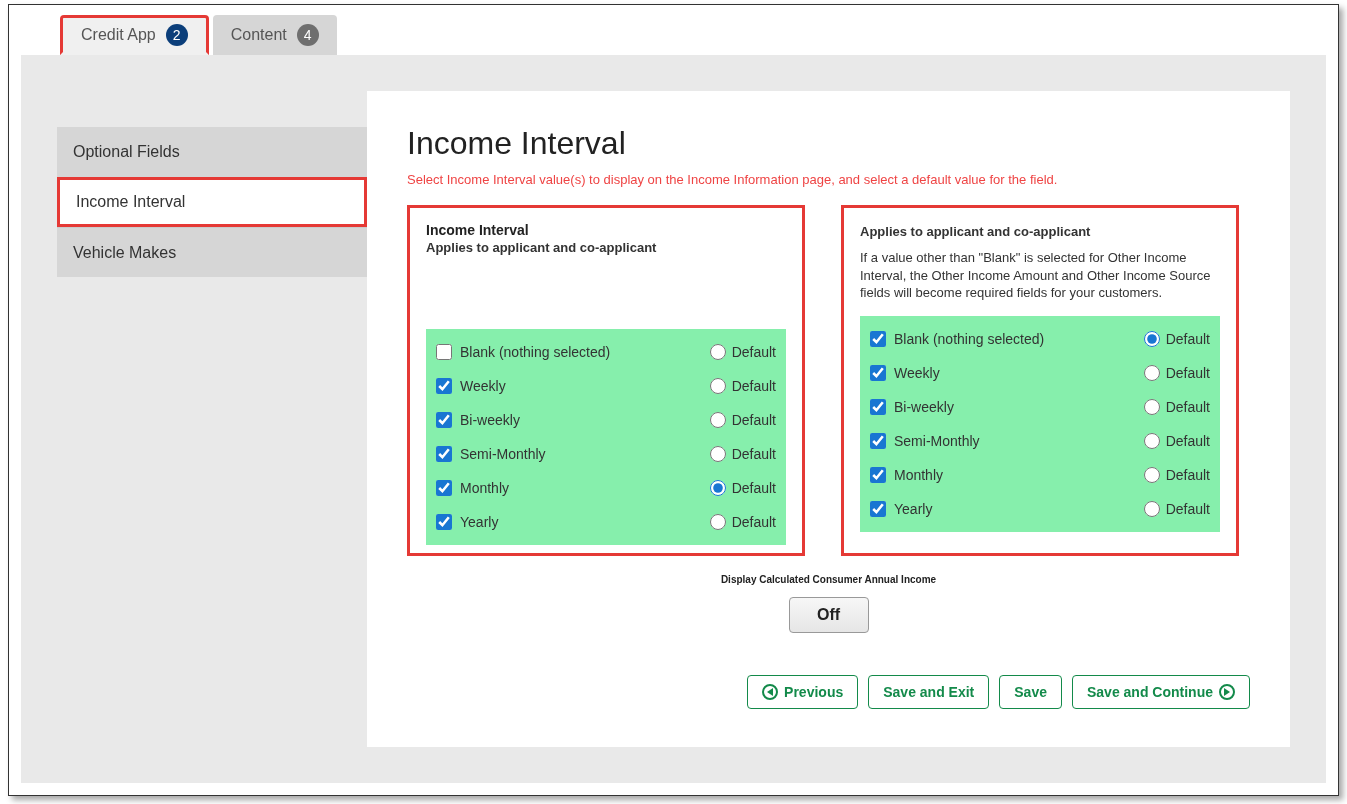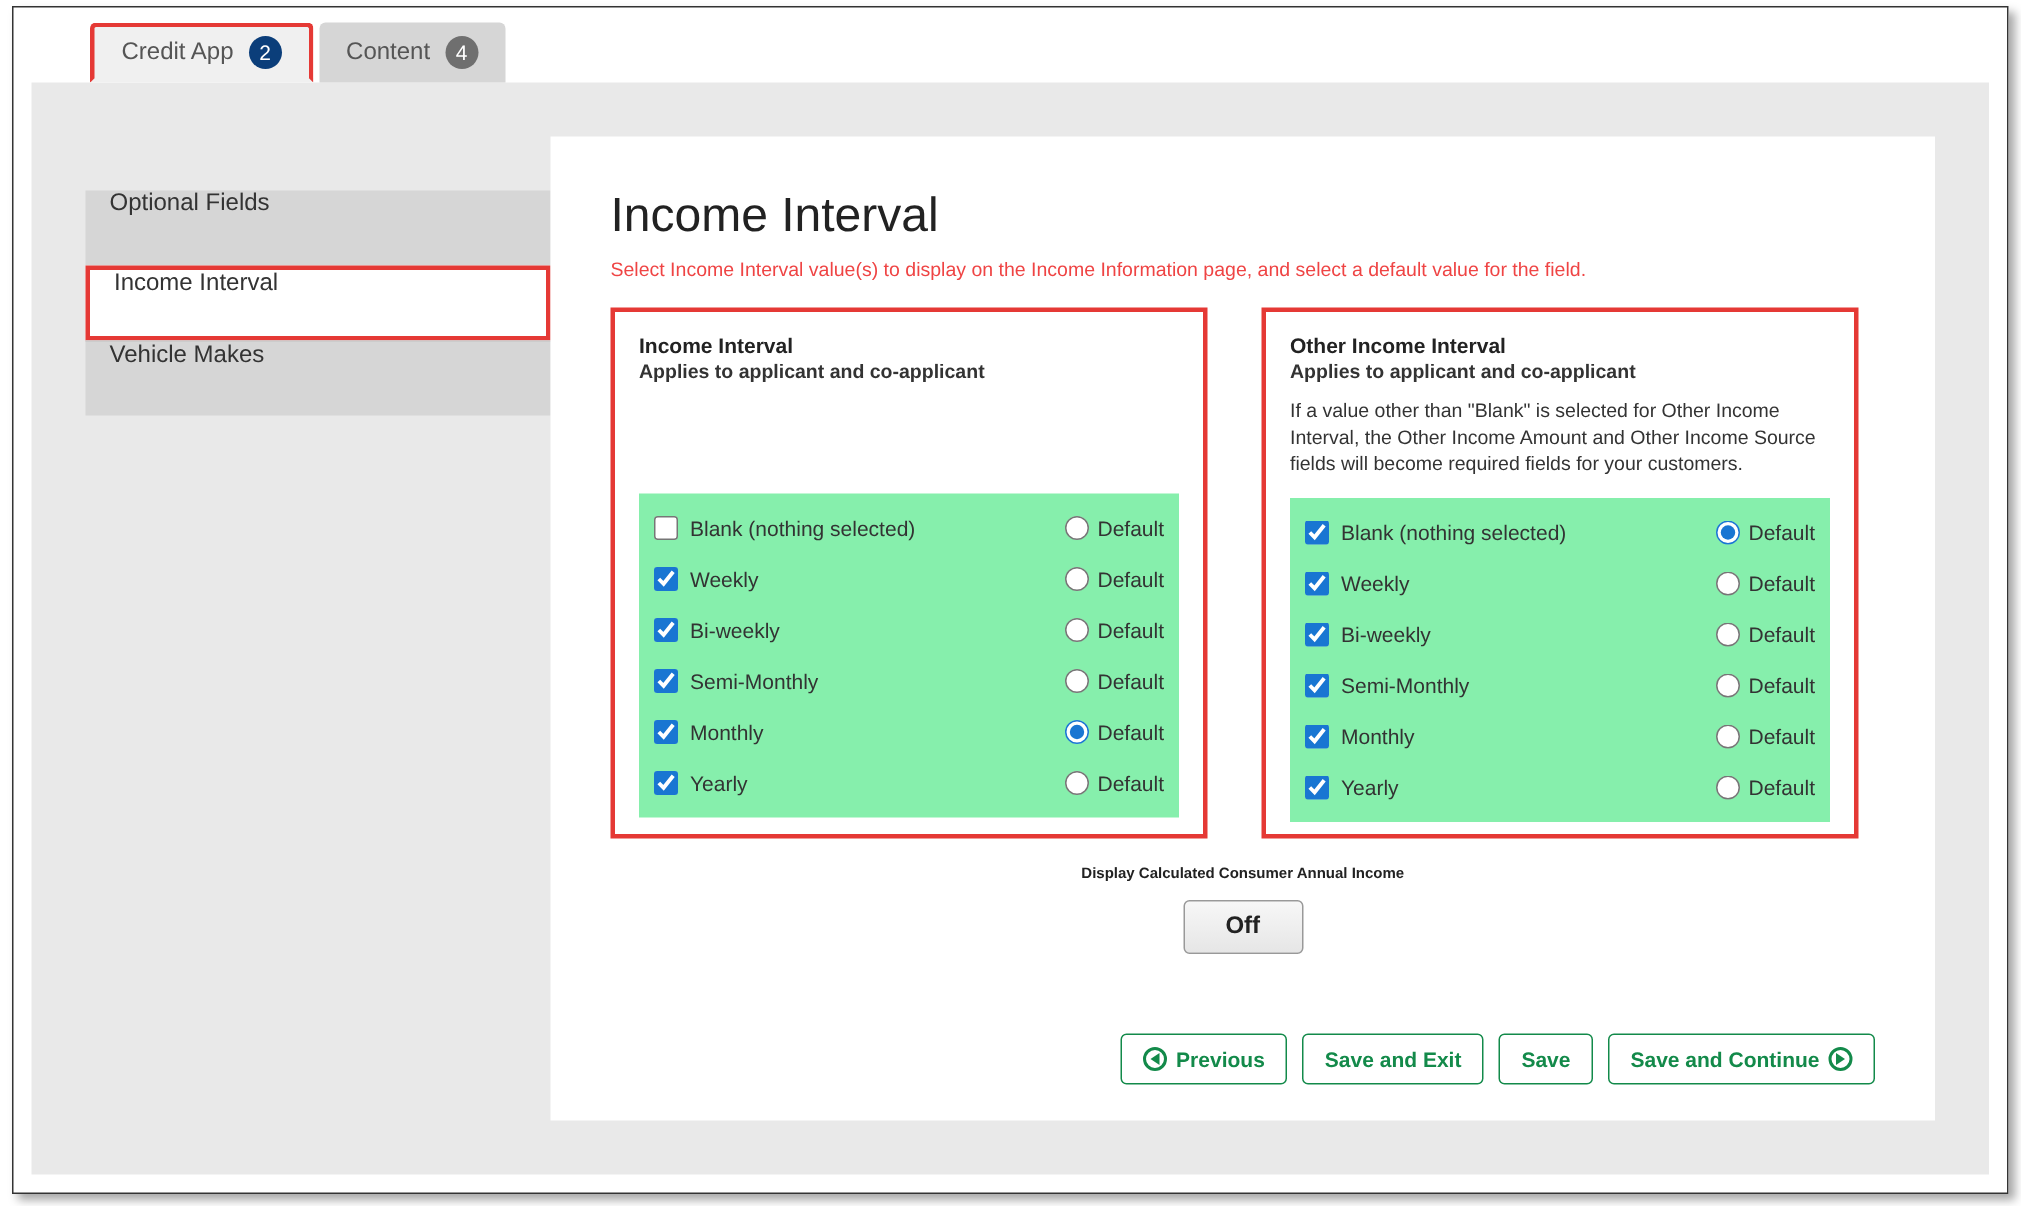--- a/index.html
+++ b/index.html
@@ -6,42 +6,42 @@
   body { font-family: "Segoe UI", Arial, sans-serif; font-size: 14px; color: #333; background: #fff; }
   .frame { width: 1347px; height: 804px; position: relative; }
   .shadow-wrap { position: absolute; left: 8px; top: 4px; right: 8px; bottom: 8px; box-shadow: 4px 4px 6px rgba(0,0,0,.35); border: 1px solid #333; }
   .tabbar { position: absolute; left: 51px; top: 10px; height: 40px; display: flex; gap: 4px; }
   .tab { background: #d6d6d6; border-top-left-radius: 4px; border-top-right-radius: 4px; padding: 0 18px; height: 40px; display: flex; align-items: center; gap: 10px; color: #555; font-size: 16px; cursor: pointer; }
   .tab.active { background: #f0f0f0; border: 3px solid #e53935; border-bottom: 3px solid #f0f0f0; }
   .tab-badge { width: 22px; height: 22px; border-radius: 50%; background: #6f6f6f; color: #fff; display: flex; align-items: center; justify-content: center; font-size: 14px; }
   .tab.active .tab-badge { background: #0b3e7a; }
   .app-body { position: absolute; left: 12px; right: 12px; top: 50px; bottom: 12px; background: #e9e9e9; }
   .sidebar { position: absolute; left: 36px; top: 72px; width: 310px; }
-  .side-item { height: 50px; display: flex; padding-left: 16px; font-size: 16px; color: #333; background: #d6d6d6; border-top: 1px solid #ccc; cursor: pointer; }
+  .side-item { height: 50px; display: flex; align-items: center; padding-left: 16px; font-size: 16px; color: #333; background: #d6d6d6; border-top: 1px solid #ccc; cursor: pointer; }
   .side-item:first-child { border-top: none; }
   .side-item.active { background: #fff; border: 3px solid #e53935; }
   .main { position: absolute; left: 346px; right: 36px; top: 36px; bottom: 36px; background: #fff; padding: 34px 40px 28px 40px; overflow: hidden; }
   .page-title { font-size: 32px; font-weight: 500; color: #222; margin-bottom: 10px; }
   .page-desc { font-size: 13px; color: #ef4444; margin-bottom: 18px; }
   .panels { display: flex; gap: 36px; margin-bottom: 18px; }
   .panel { border: 3px solid #e53935; width: 398px; padding: 14px 16px 8px 16px; }
   .panel-title { font-weight: 700; font-size: 14px; color: #222; }
   .panel-sub { font-size: 13px; color: #333; margin-top: 2px; font-weight: bold; }
   .panel-note { font-size: 13px; color: #333; margin-top: 10px; line-height: 1.35; }
   .panel-spacer { height: 60px; }
   .opts { background: #86efac; margin-top: 14px; padding: 6px 10px 6px 10px; }
   .opt-row { display: flex; align-items: center; justify-content: space-between; height: 34px; }
   .opt-left { display: flex; align-items: center; gap: 8px; font-size: 14px; color: #333; }
   .opt-right { display: flex; align-items: center; gap: 6px; font-size: 14px; color: #333; }
   input[type=checkbox] { width: 16px; height: 16px; accent-color: #1976d2; cursor: pointer; }
   input[type=radio] { width: 16px; height: 16px; accent-color: #1976d2; cursor: pointer; }
   .toggle-area { text-align: center; margin-top: 10px; }
   .toggle-label { font-weight: 700; font-size: 10px; color: #222; margin-bottom: 12px; }
   .toggle-btn { width: 80px; height: 36px; border: 1px solid #999; border-radius: 4px; background: linear-gradient(#f7f7f7,#e6e6e6); font-weight: 700; font-size: 16px; color: #222; cursor: pointer; }
-  .footer-btns { position: absolute; right: 40px; bottom: 24px; display: flex; gap: 10px; }
+  .footer-btns { position: absolute; right: 40px; bottom: 38px; display: flex; gap: 10px; }
   .btn { border: 1px solid #138a4a; color: #138a4a; background: #fff; border-radius: 4px; padding: 8px 14px; font-size: 14px; font-weight: 700; cursor: pointer; display: flex; align-items: center; gap: 6px; }
   .arrow-circle { width: 16px; height: 16px; border: 2px solid #138a4a; border-radius: 50%; display: inline-flex; align-items: center; justify-content: center; }
   .arrow-left::before { content: ""; border-top: 4px solid transparent; border-bottom: 4px solid transparent; border-right: 6px solid #138a4a; display: block; }
   .arrow-right::before { content: ""; border-top: 4px solid transparent; border-bottom: 4px solid transparent; border-left: 6px solid #138a4a; display: block; }
 </style>
 </head>
 <body>
 <div class="frame">
   <div class="shadow-wrap">
     <div class="app-body">
@@ -126,21 +126,20 @@
                   </label>
                 <label class="opt-right">
                     <input type="radio" name="p1def" style="">
                     <span>Default</span>
                   </label>
               </div>
             </div>
           </div>
 
           <div class="panel">
-            <div class="panel-title">Other Income Interval</div>
             <div class="panel-sub">Applies to applicant and co-applicant</div>
             <div class="panel-note">If a value other than "Blank" is selected for Other Income Interval, the Other Income Amount and Other Income Source fields will become required fields for your customers.</div>
             <div class="opts">
               <div class="opt-row">
                 <label class="opt-left">
                     <input type="checkbox" checked="" style="">
                     <span>Blank (nothing selected)</span>
                   </label>
                 <label class="opt-right">
                     <input type="radio" name="p2def" checked="" style="">

